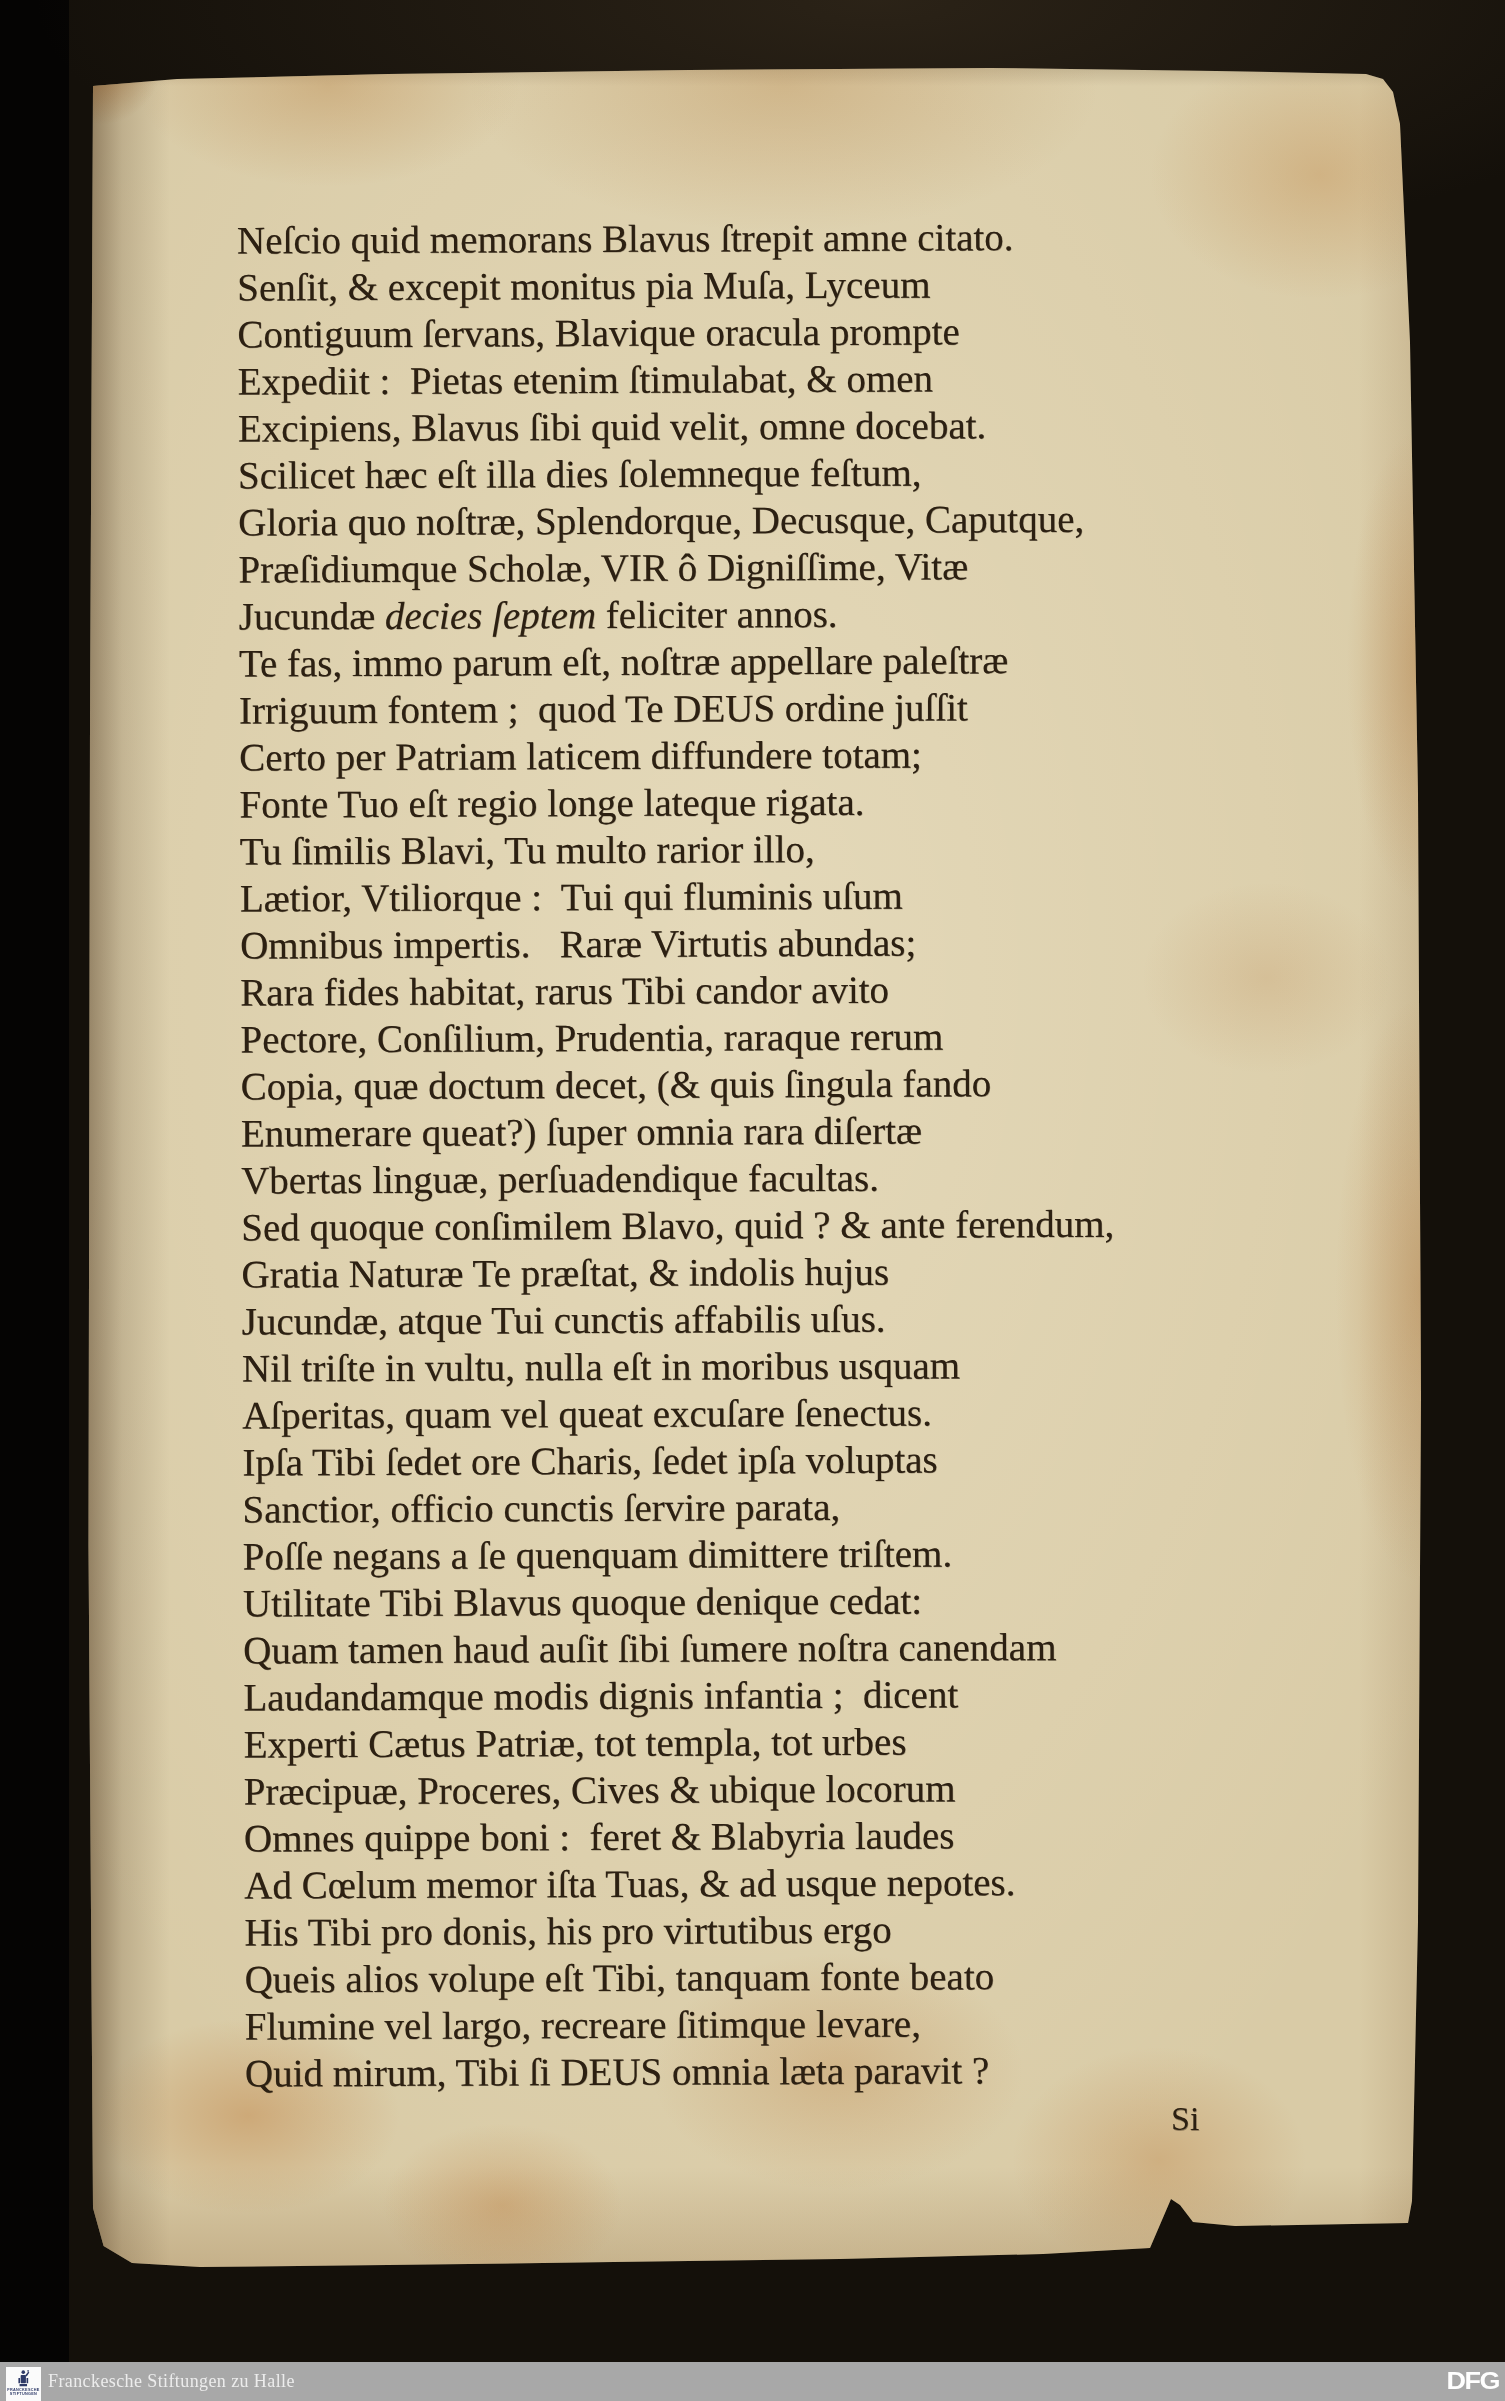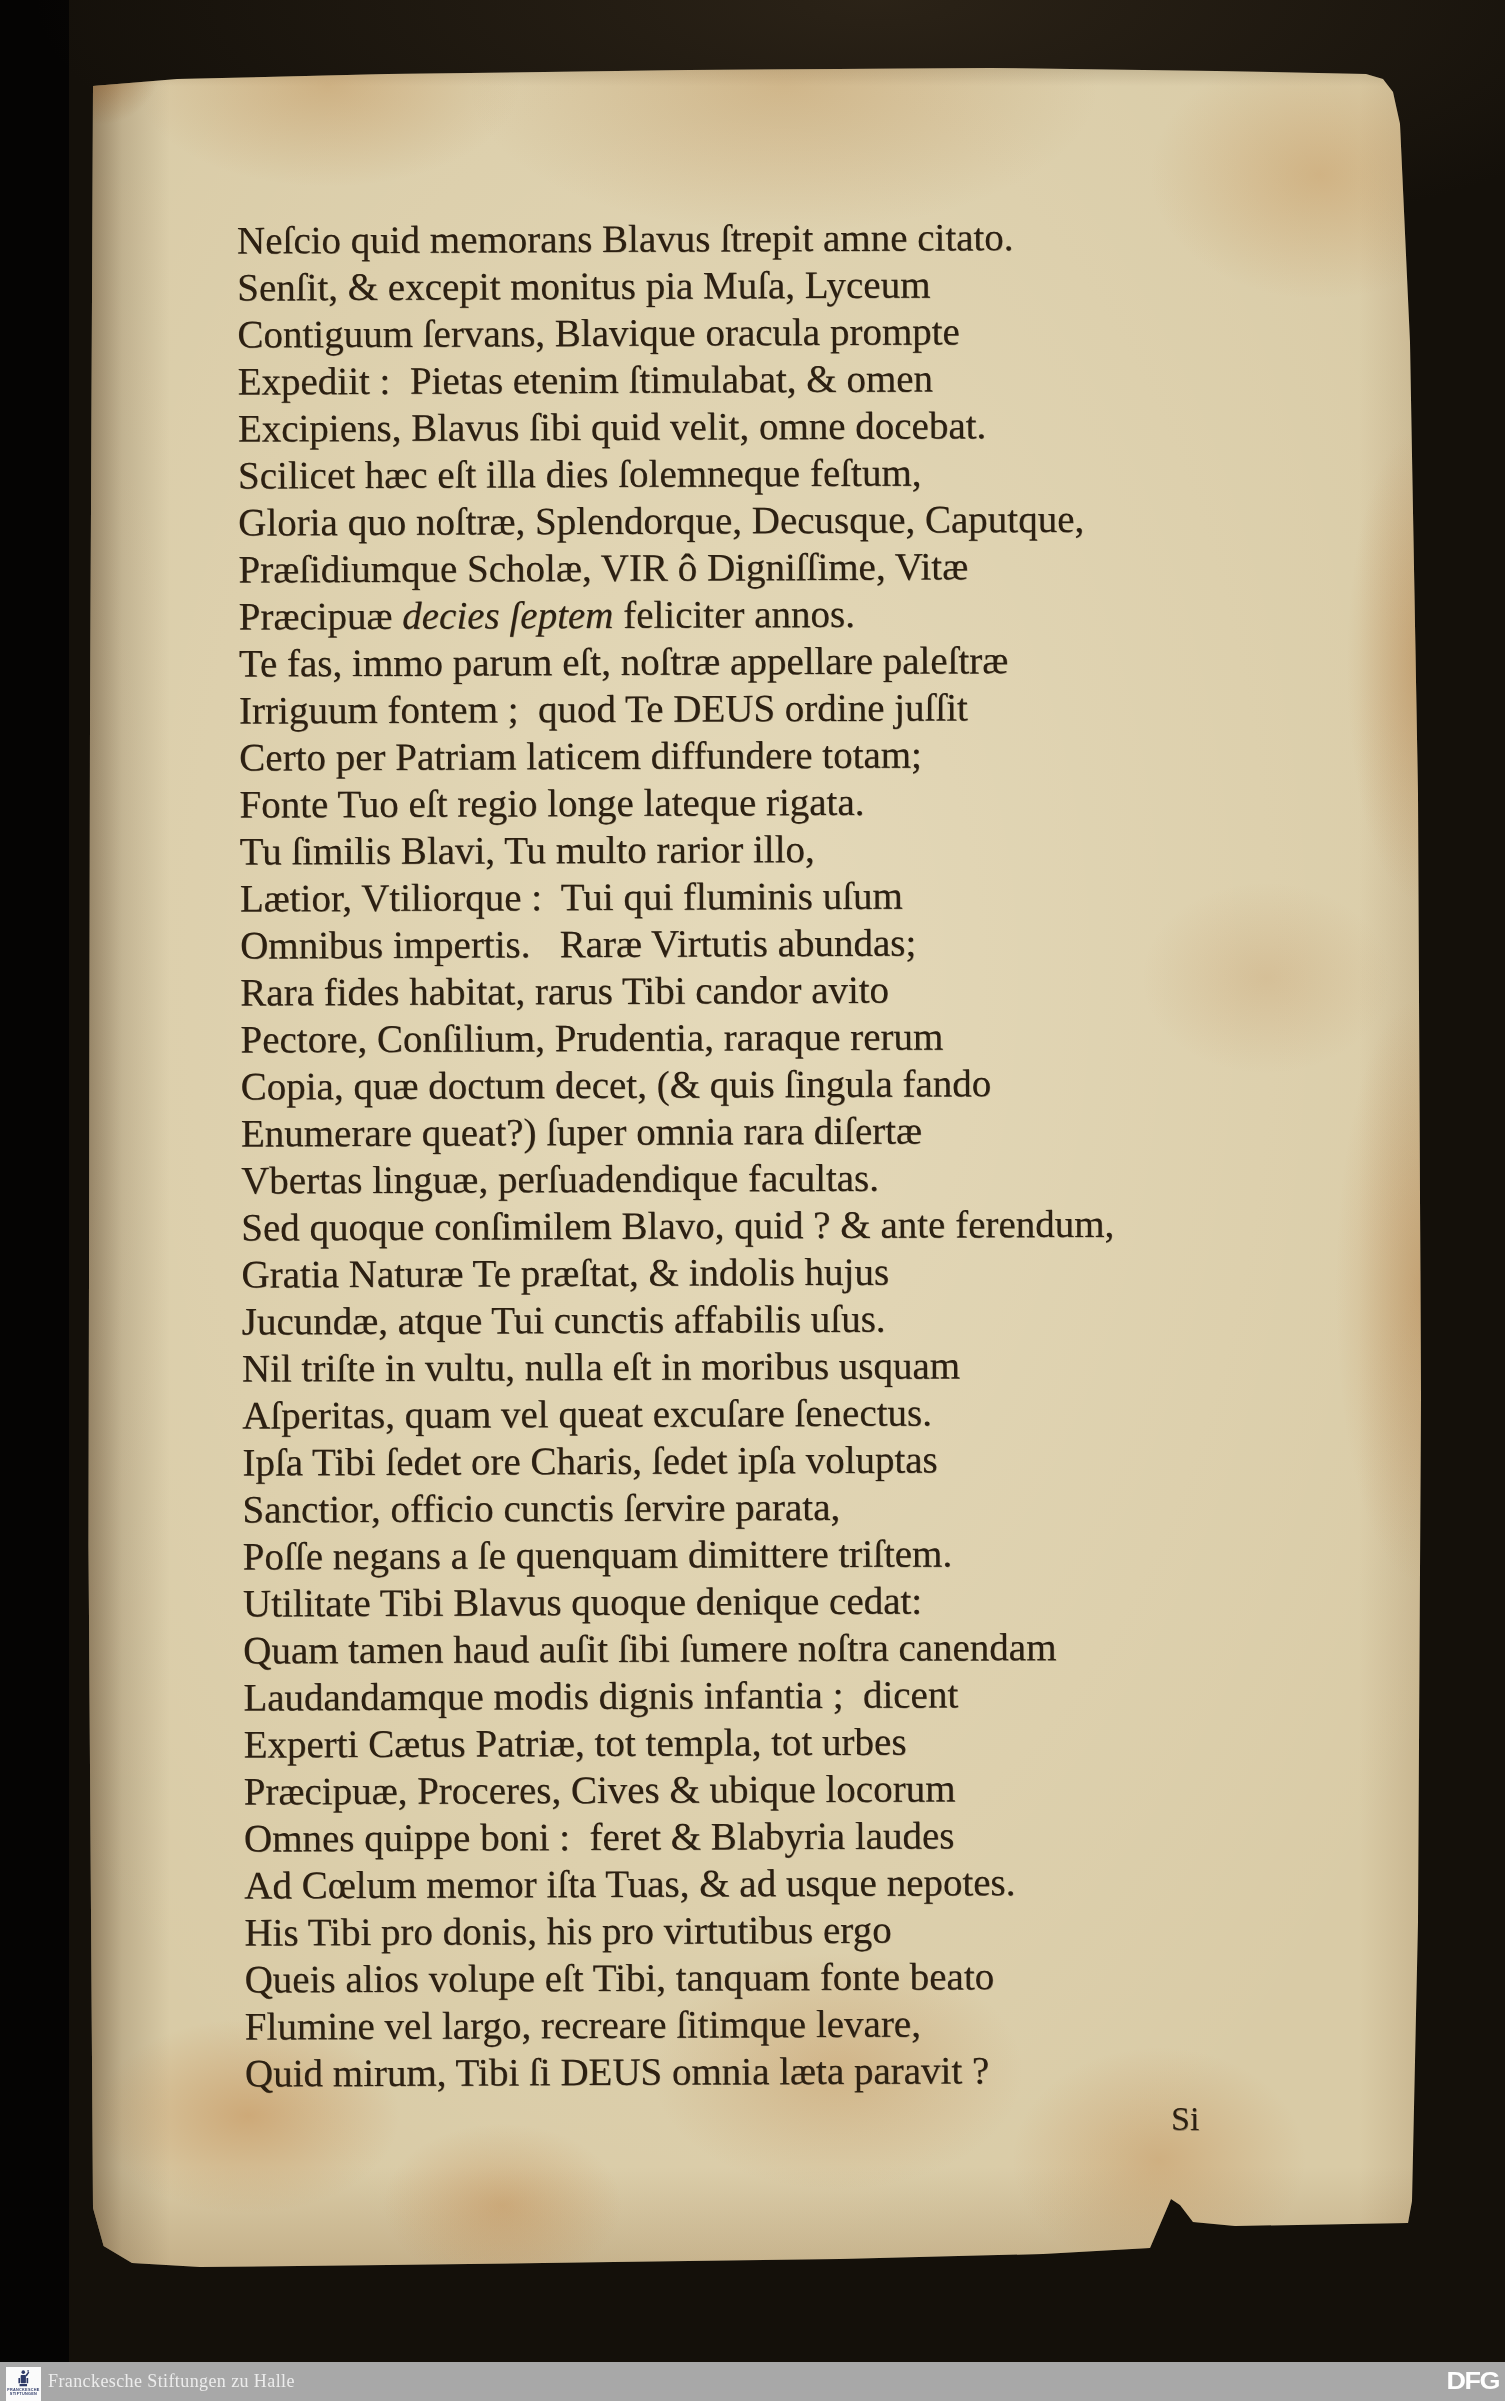--- a/index.html
+++ b/index.html
@@ -95,21 +95,21 @@
   <div class="paper">
     <div class="textblock">
         <div class="line"><span>Neſcio quid memorans Blavus ſtrepit amne citato.</span><em></em><span></span></div>
         <div class="line"><span>Senſit, &amp; excepit monitus pia Muſa, Lyceum</span><em></em><span></span></div>
         <div class="line"><span>Contiguum ſervans, Blavique oracula prompte</span><em></em><span></span></div>
         <div class="line"><span>Expediit :  Pietas etenim ſtimulabat, &amp; omen</span><em></em><span></span></div>
         <div class="line"><span>Excipiens, Blavus ſibi quid velit, omne docebat.</span><em></em><span></span></div>
         <div class="line"><span>Scilicet hæc eſt illa dies ſolemneque feſtum,</span><em></em><span></span></div>
         <div class="line"><span>Gloria quo noſtræ, Splendorque, Decusque, Caputque,</span><em></em><span></span></div>
         <div class="line"><span>Præſidiumque Scholæ, VIR ô Digniſſime, Vitæ</span><em></em><span></span></div>
-        <div class="line"><span>Præcipuæ </span><em>decies ſeptem</em><span> feliciter annos.</span></div>
+        <div class="line"><span>Jucundæ </span><em>decies ſeptem</em><span> feliciter annos.</span></div>
         <div class="line"><span>Te fas, immo parum eſt, noſtræ appellare paleſtræ</span><em></em><span></span></div>
         <div class="line"><span>Irriguum fontem ;  quod Te DEUS ordine juſſit</span><em></em><span></span></div>
         <div class="line"><span>Certo per Patriam laticem diffundere totam;</span><em></em><span></span></div>
         <div class="line"><span>Fonte Tuo eſt regio longe lateque rigata.</span><em></em><span></span></div>
         <div class="line"><span>Tu ſimilis Blavi, Tu multo rarior illo,</span><em></em><span></span></div>
         <div class="line"><span>Lætior, Vtiliorque :  Tui qui fluminis uſum</span><em></em><span></span></div>
         <div class="line"><span>Omnibus impertis.   Raræ Virtutis abundas;</span><em></em><span></span></div>
         <div class="line"><span>Rara fides habitat, rarus Tibi candor avito</span><em></em><span></span></div>
         <div class="line"><span>Pectore, Conſilium, Prudentia, raraque rerum</span><em></em><span></span></div>
         <div class="line"><span>Copia, quæ doctum decet, (&amp; quis ſingula fando</span><em></em><span></span></div>

